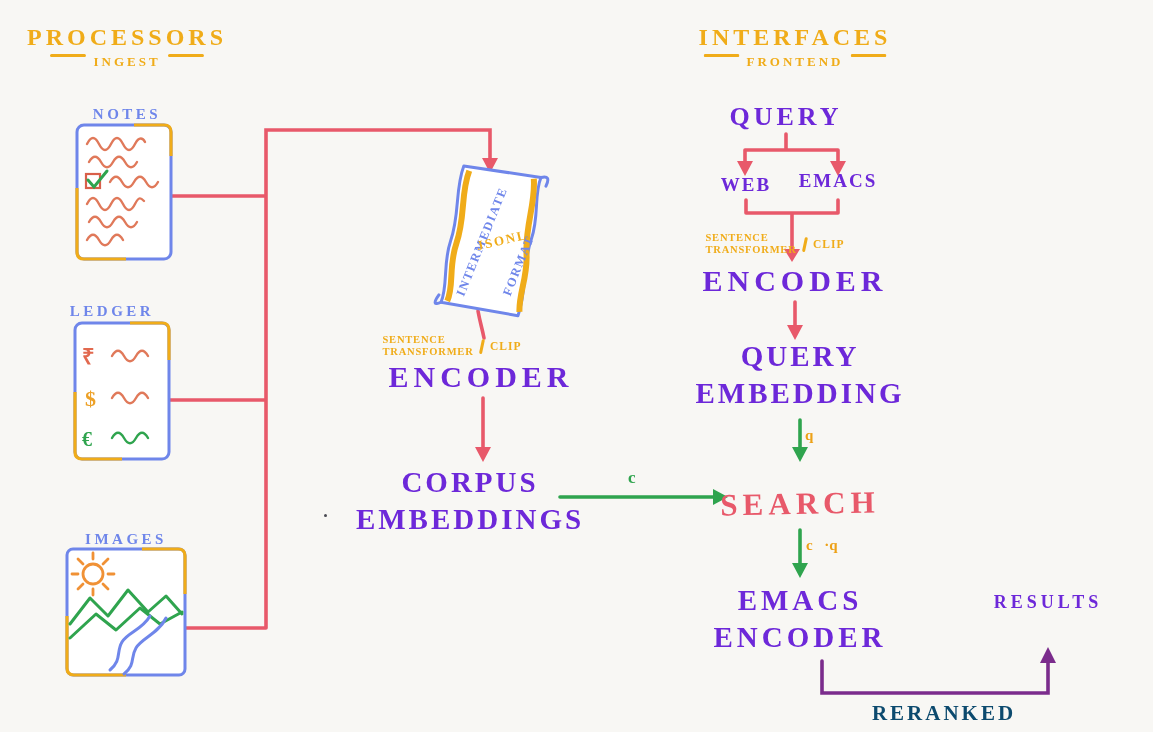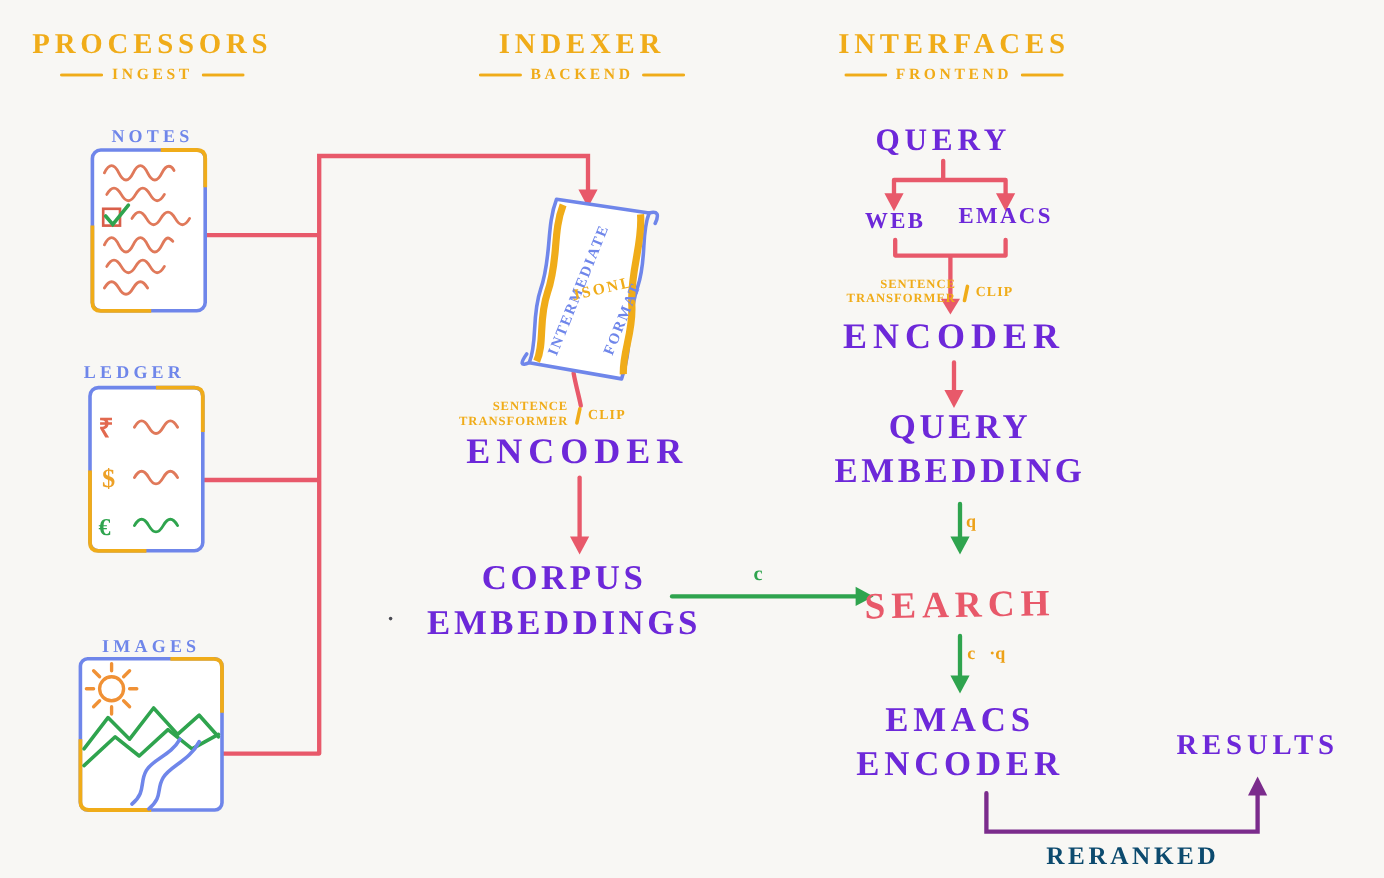--- a/index.html
+++ b/index.html
@@ -6,32 +6,32 @@
   .canvas {
     position:relative; width:1153px; height:732px; overflow:hidden;
     background:#f8f7f4;
     font-family:Liberation Serif, serif;
   }
   .abs { position:absolute; }
   .cx { transform:translateX(-50%); }
 
   .hdr { position:absolute; transform:translateX(-50%); display:flex; flex-direction:column; align-items:center; gap:3px; color:#f0ac19; }
   .hdr-title { font-size:24px; font-weight:bold; letter-spacing:4px; white-space:nowrap; }
-  .hdr-sub { display:flex; align-items:center; gap:7px; font-size:13px; font-weight:bold; letter-spacing:3px; }
+  .hdr-sub { display:flex; gap:7px; font-size:13px; font-weight:bold; letter-spacing:3px; }
   .dash { width:36px; height:0; border-top:3px solid #f0ac19; border-radius:2px; }
 
   .node { position:absolute; font-weight:bold; color:#6d28d9; white-space:nowrap; letter-spacing:5px; }
   .stack { display:flex; flex-direction:column; align-items:center; }
   .red-node { color:#e8596a; }
   .purple-node { color:#0c4a6e; }
 
   .card-label { position:absolute; transform:translateX(-50%); color:#6f86ea; font-weight:bold; font-size:15px; letter-spacing:3.5px; white-space:nowrap; }
 
   .st-group { position:absolute; transform:translateX(-50%); display:flex; align-items:center; gap:7px; color:#f0ac19; font-weight:bold; white-space:nowrap; }
-  .st-stack { display:flex; flex-direction:column; align-items:flex-end; font-size:10.5px; line-height:12px; letter-spacing:0.8px; }
+  .st-stack { display:flex; flex-direction:column; align-items:flex-start; font-size:10.5px; line-height:12px; letter-spacing:0.8px; }
   .st-sep { width:2.5px; height:15px; background:#f0ac19; transform:rotate(12deg); border-radius:2px; }
   .st-clip { font-size:11.5px; letter-spacing:1px; }
 
   .vec { position:absolute; font-weight:bold; white-space:nowrap; }
   .vec.gold { color:#eda117; }
   .vec.green { color:#2fa44e; }
 
   .dot { position:absolute; width:3px; height:3px; border-radius:50%; background:#4a4a52; }
 </style>
 </head>
@@ -74,28 +74,20 @@
 
   <div class="hdr" style="left:127px; top:24px">
     <div class="hdr-title">PROCESSORS</div>
     <div class="hdr-sub">
       <span class="dash"></span>
       <span>INGEST</span>
       <span class="dash"></span>
     </div>
   </div>
 
-  <div class="hdr" style="left:485px; top:24px">
-    <div class="hdr-title">INDEXER</div>
-    <div class="hdr-sub">
-      <span class="dash"></span>
-      <span>BACKEND</span>
-      <span class="dash"></span>
-    </div>
-  </div>
 
   <div class="hdr" style="left:795px; top:24px">
     <div class="hdr-title">INTERFACES</div>
     <div class="hdr-sub">
       <span class="dash"></span>
       <span>FRONTEND</span>
       <span class="dash"></span>
     </div>
   </div>
 
@@ -203,19 +195,19 @@
 
   <div class="node red-node cx" style="left:800px; top:486px; font-size:31px; letter-spacing:5px; transform:translateX(-50%) rotate(-1deg)">SEARCH</div>
 
   <div class="vec gold" style="left:806px; top:537px; font-size:15px">c⃗·q⃗</div>
 
   <div class="node cx stack" style="left:800px; top:582px; font-size:29px; line-height:37px; letter-spacing:4px">
     <div>EMACS</div>
     <div>ENCODER</div>
   </div>
 
-  <div class="node cx" style="left:1048px; top:608px; font-size:24px; letter-spacing:4px">RESULTS</div>
+  <div class="node cx" style="left:1048px; top:592px; font-size:18px; letter-spacing:4px">RESULTS</div>
 
   <div class="node purple-node cx" style="left:944px; top:701px; font-size:21px; letter-spacing:3px">RERANKED</div>
 
   <div class="dot" style="left:324px; top:514px"></div>
 
 </div>
 
 </body></html>

